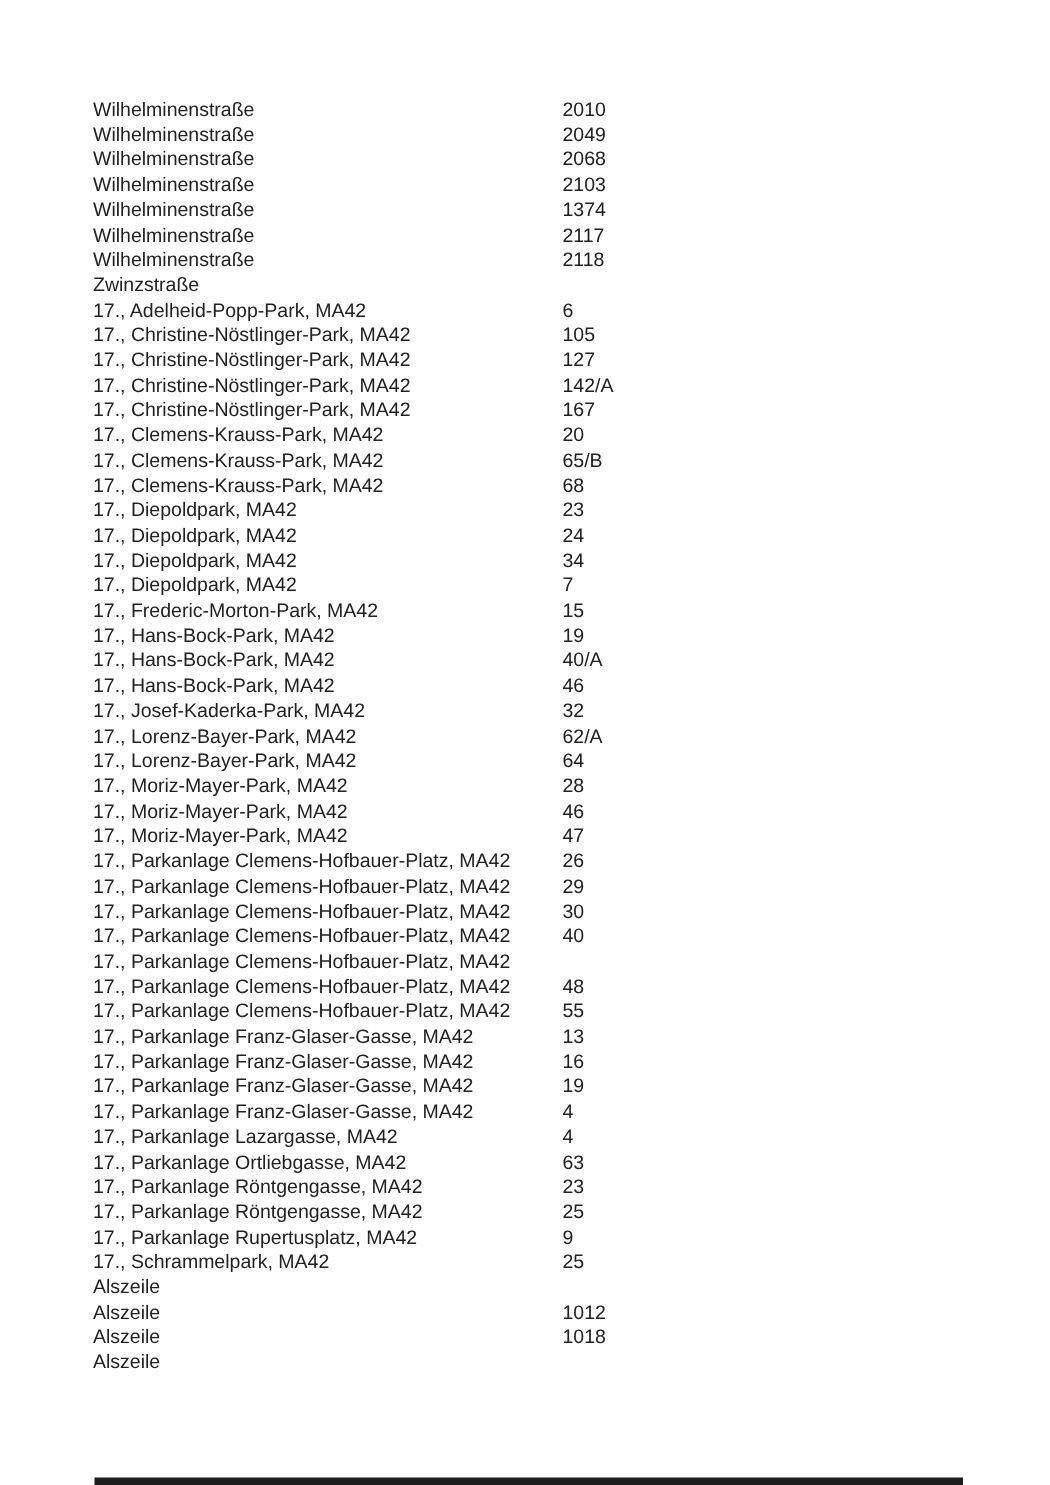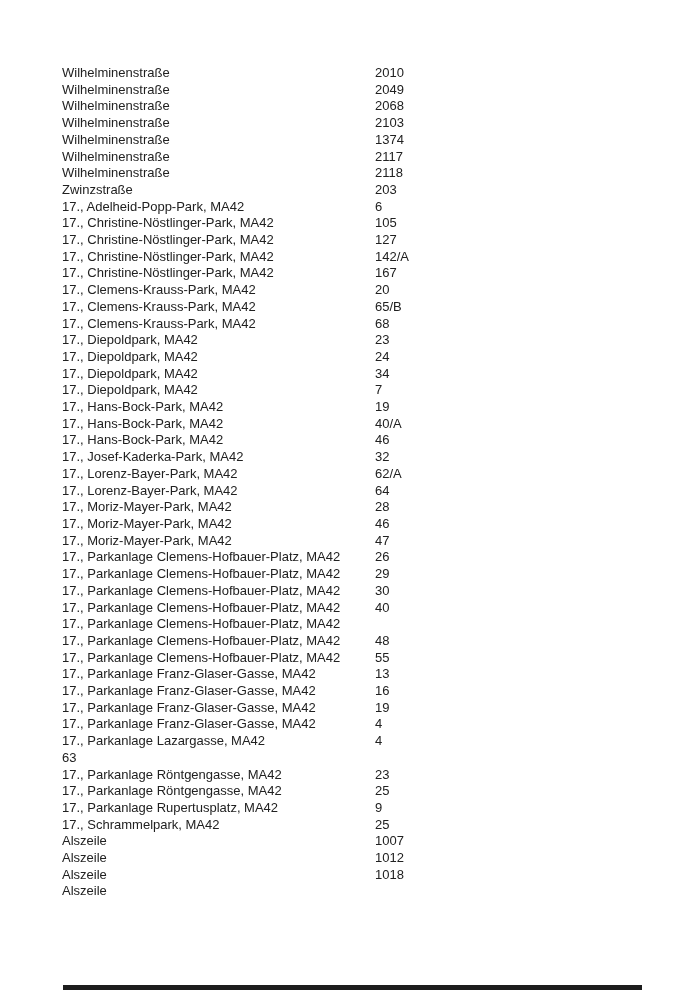--- a/index.html
+++ b/index.html
@@ -74,21 +74,20 @@
     <div class="row">
       <span class="cell name">Wilhelminenstraße</span>
       <span class="cell value">2117</span>
     </div>
     <div class="row">
       <span class="cell name">Wilhelminenstraße</span>
       <span class="cell value">2118</span>
     </div>
     <div class="row">
       <span class="cell name">Zwinzstraße</span>
-      <span class="cell value">203</span>
     </div>
     <div class="row">
       <span class="cell name">17., Adelheid-Popp-Park, MA42</span>
       <span class="cell value">6</span>
     </div>
     <div class="row">
       <span class="cell name">17., Christine-Nöstlinger-Park, MA42</span>
       <span class="cell value">105</span>
     </div>
     <div class="row">
@@ -125,20 +124,24 @@
     </div>
     <div class="row">
       <span class="cell name">17., Diepoldpark, MA42</span>
       <span class="cell value">34</span>
     </div>
     <div class="row">
       <span class="cell name">17., Diepoldpark, MA42</span>
       <span class="cell value">7</span>
     </div>
     <div class="row">
+      <span class="cell name">17., Frederic-Morton-Park, MA42</span>
+      <span class="cell value">15</span>
+    </div>
+    <div class="row">
       <span class="cell name">17., Hans-Bock-Park, MA42</span>
       <span class="cell value">19</span>
     </div>
     <div class="row">
       <span class="cell name">17., Hans-Bock-Park, MA42</span>
       <span class="cell value">40/A</span>
     </div>
     <div class="row">
       <span class="cell name">17., Hans-Bock-Park, MA42</span>
       <span class="cell value">46</span>
@@ -208,41 +211,41 @@
     </div>
     <div class="row">
       <span class="cell name">17., Parkanlage Franz-Glaser-Gasse, MA42</span>
       <span class="cell value">4</span>
     </div>
     <div class="row">
       <span class="cell name">17., Parkanlage Lazargasse, MA42</span>
       <span class="cell value">4</span>
     </div>
     <div class="row">
+      <span class="cell name">17., Parkanlage Ortliebgasse, MA42</span>
       <span class="cell value">63</span>
     </div>
     <div class="row">
       <span class="cell name">17., Parkanlage Röntgengasse, MA42</span>
       <span class="cell value">23</span>
     </div>
     <div class="row">
       <span class="cell name">17., Parkanlage Röntgengasse, MA42</span>
       <span class="cell value">25</span>
     </div>
     <div class="row">
       <span class="cell name">17., Parkanlage Rupertusplatz, MA42</span>
       <span class="cell value">9</span>
     </div>
     <div class="row">
       <span class="cell name">17., Schrammelpark, MA42</span>
       <span class="cell value">25</span>
     </div>
     <div class="row">
       <span class="cell name">Alszeile</span>
-      <span class="cell value">1007</span>
     </div>
     <div class="row">
       <span class="cell name">Alszeile</span>
       <span class="cell value">1012</span>
     </div>
     <div class="row">
       <span class="cell name">Alszeile</span>
       <span class="cell value">1018</span>
     </div>
     <div class="row">

